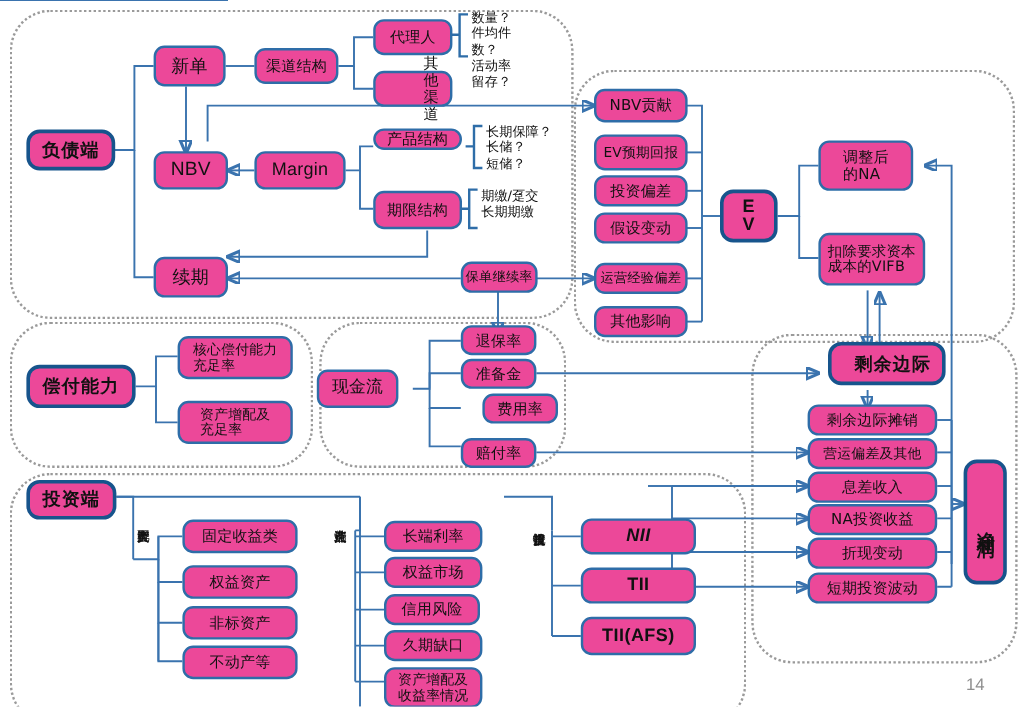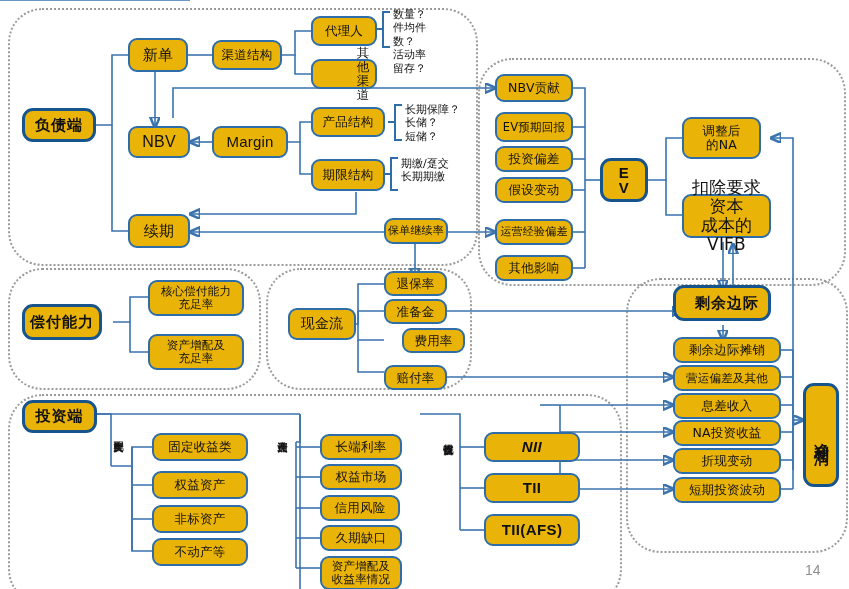--- a/index.html
+++ b/index.html
@@ -14,26 +14,25 @@
     box-sizing:border-box;
     background:transparent;
   }
 
   
   .box{
     position:absolute;
     box-sizing:border-box;
     border:2px solid #2E6DA8;
     border-radius:9px;
-    background:#eab308;
+    background:#ec4899;
     color:#111;
     display:flex;
     align-items:center;
     justify-content:center;
-    text-align:center;
     font-family:"DejaVu Sans","Liberation Sans",sans-serif;
     font-size:12.5px;
     line-height:1.12;
     letter-spacing:.2px;
     padding:1px 2px;
     z-index:5;
   }
   .box.thick{
     border:3px solid #17548C;
     border-radius:11px;
@@ -226,21 +225,21 @@
 
   <div class="box" style="left:212px;top:126px;width:76px;height:32px;font-family:'Liberation Sans',sans-serif;font-size:15px;">Margin</div>
 
   <div class="box" style="left:128px;top:214px;width:62px;height:34px;font-size:15px;">续期</div>
 
   <div class="box" style="left:212px;top:40px;width:70px;height:30px;">渠道结构</div>
 
   <div class="box" style="left:311px;top:16px;width:66px;height:30px;">代理人</div>
   <div class="box" style="left:311px;top:59px;width:66px;height:30px;padding-left:40px;">其他渠道</div>
 
-  <div class="box" style="left:311px;top:107px;width:74px;height:30px;">产品结构</div>
+  <div class="box" style="left:311px;top:107px;width:74px;height:18px;">产品结构</div>
   <div class="box" style="left:311px;top:159px;width:74px;height:32px;">期限结构</div>
 
   <div class="anno" style="left:393px;top:8px;width:80px;">数量？
 件均件
 数？
 活动率
 留存？</div>
   <div class="anno" style="left:405px;top:103px;width:80px;">长期保障？
 长储？
 短储？</div>
@@ -256,30 +255,30 @@
   <div class="box" style="left:495px;top:219px;width:78px;height:26px;font-size:11px;">运营经验偏差</div>
   <div class="box" style="left:495px;top:255px;width:78px;height:26px;">其他影响</div>
 
   <div class="box thick lat" style="left:600px;top:158px;width:48px;height:44px;flex-direction:column;line-height:1;">
     <span>E</span>
     <span>V</span>
   </div>
 
   <div class="box" style="left:682px;top:117px;width:79px;height:42px;white-space:pre-line;">调整后
 的NA</div>
-  <div class="box" style="left:682px;top:194px;width:89px;height:44px;white-space:pre-line;font-size:17px;">扣除要求资本
+  <div class="box" style="left:682px;top:194px;width:89px;height:44px;white-space:pre-line;font-size:12px;">扣除要求资本
 成本的VIFB</div>
 
-  <div class="box thick" style="left:22px;top:304px;width:80px;height:36px;">偿付能力</div>
+  <div class="box thick" style="left:22px;top:304px;width:91px;height:36px;">偿付能力</div>
   <div class="box" style="left:148px;top:280px;width:96px;height:36px;white-space:pre-line;font-size:11.5px;">核心偿付能力
 充足率</div>
   <div class="box" style="left:148px;top:334px;width:96px;height:36px;white-space:pre-line;font-size:11.5px;">资产增配及
 充足率</div>
 
-  <div class="box" style="left:288px;top:308px;width:68px;height:32px;font-size:14px;">现金流</div>
+  <div class="box" style="left:264px;top:308px;width:68px;height:32px;font-size:14px;">现金流</div>
   <div class="box" style="left:384px;top:271px;width:63px;height:25px;">退保率</div>
   <div class="box" style="left:384px;top:299px;width:63px;height:25px;">准备金</div>
   <div class="box" style="left:384px;top:328px;width:63px;height:25px;margin-left:18px;">费用率</div>
   <div class="box" style="left:384px;top:365px;width:63px;height:25px;">赔付率</div>
 
   <div class="box thick" style="left:22px;top:400px;width:75px;height:33px;">投资端</div>
 
   <div class="vlabel" style="left:113px;top:433px;height:80px;">大类资产配置</div>
   <div class="box" style="left:152px;top:433px;width:96px;height:28px;">固定收益类</div>
   <div class="box" style="left:152px;top:471px;width:96px;height:28px;">权益资产</div>
@@ -292,21 +291,21 @@
   <div class="box" style="left:320px;top:495px;width:80px;height:26px;">信用风险</div>
   <div class="box" style="left:320px;top:525px;width:82px;height:26px;">久期缺口</div>
   <div class="box" style="left:320px;top:556px;width:82px;height:34px;white-space:pre-line;font-size:11.5px;">资产增配及
 收益率情况</div>
 
   <div class="vlabel" style="left:443px;top:436px;height:88px;">投资收益情况</div>
   <div class="box lat" style="left:484px;top:432px;width:96px;height:30px;font-style:italic;">NII</div>
   <div class="box lat" style="left:484px;top:473px;width:96px;height:30px;">TII</div>
   <div class="box lat" style="left:484px;top:514px;width:96px;height:32px;">TII(AFS)</div>
 
-  <div class="box thick" style="left:673px;top:285px;width:98px;height:36px;padding-left:12px;">剩余边际</div>
+  <div class="box thick" style="left:690px;top:285px;width:98px;height:36px;padding-left:12px;">剩余边际</div>
 
   <div class="box" style="left:673px;top:337px;width:108px;height:26px;">剩余边际摊销</div>
   <div class="box" style="left:673px;top:365px;width:108px;height:26px;font-size:11.5px;">营运偏差及其他</div>
   <div class="box" style="left:673px;top:393px;width:108px;height:26px;">息差收入</div>
   <div class="box" style="left:673px;top:420px;width:108px;height:26px;">NA投资收益</div>
   <div class="box" style="left:673px;top:448px;width:108px;height:26px;">折现变动</div>
   <div class="box" style="left:673px;top:477px;width:108px;height:26px;">短期投资波动</div>
 
   <div class="box thick vert" style="left:803px;top:383px;width:36px;height:104px;">净利润</div>
 

